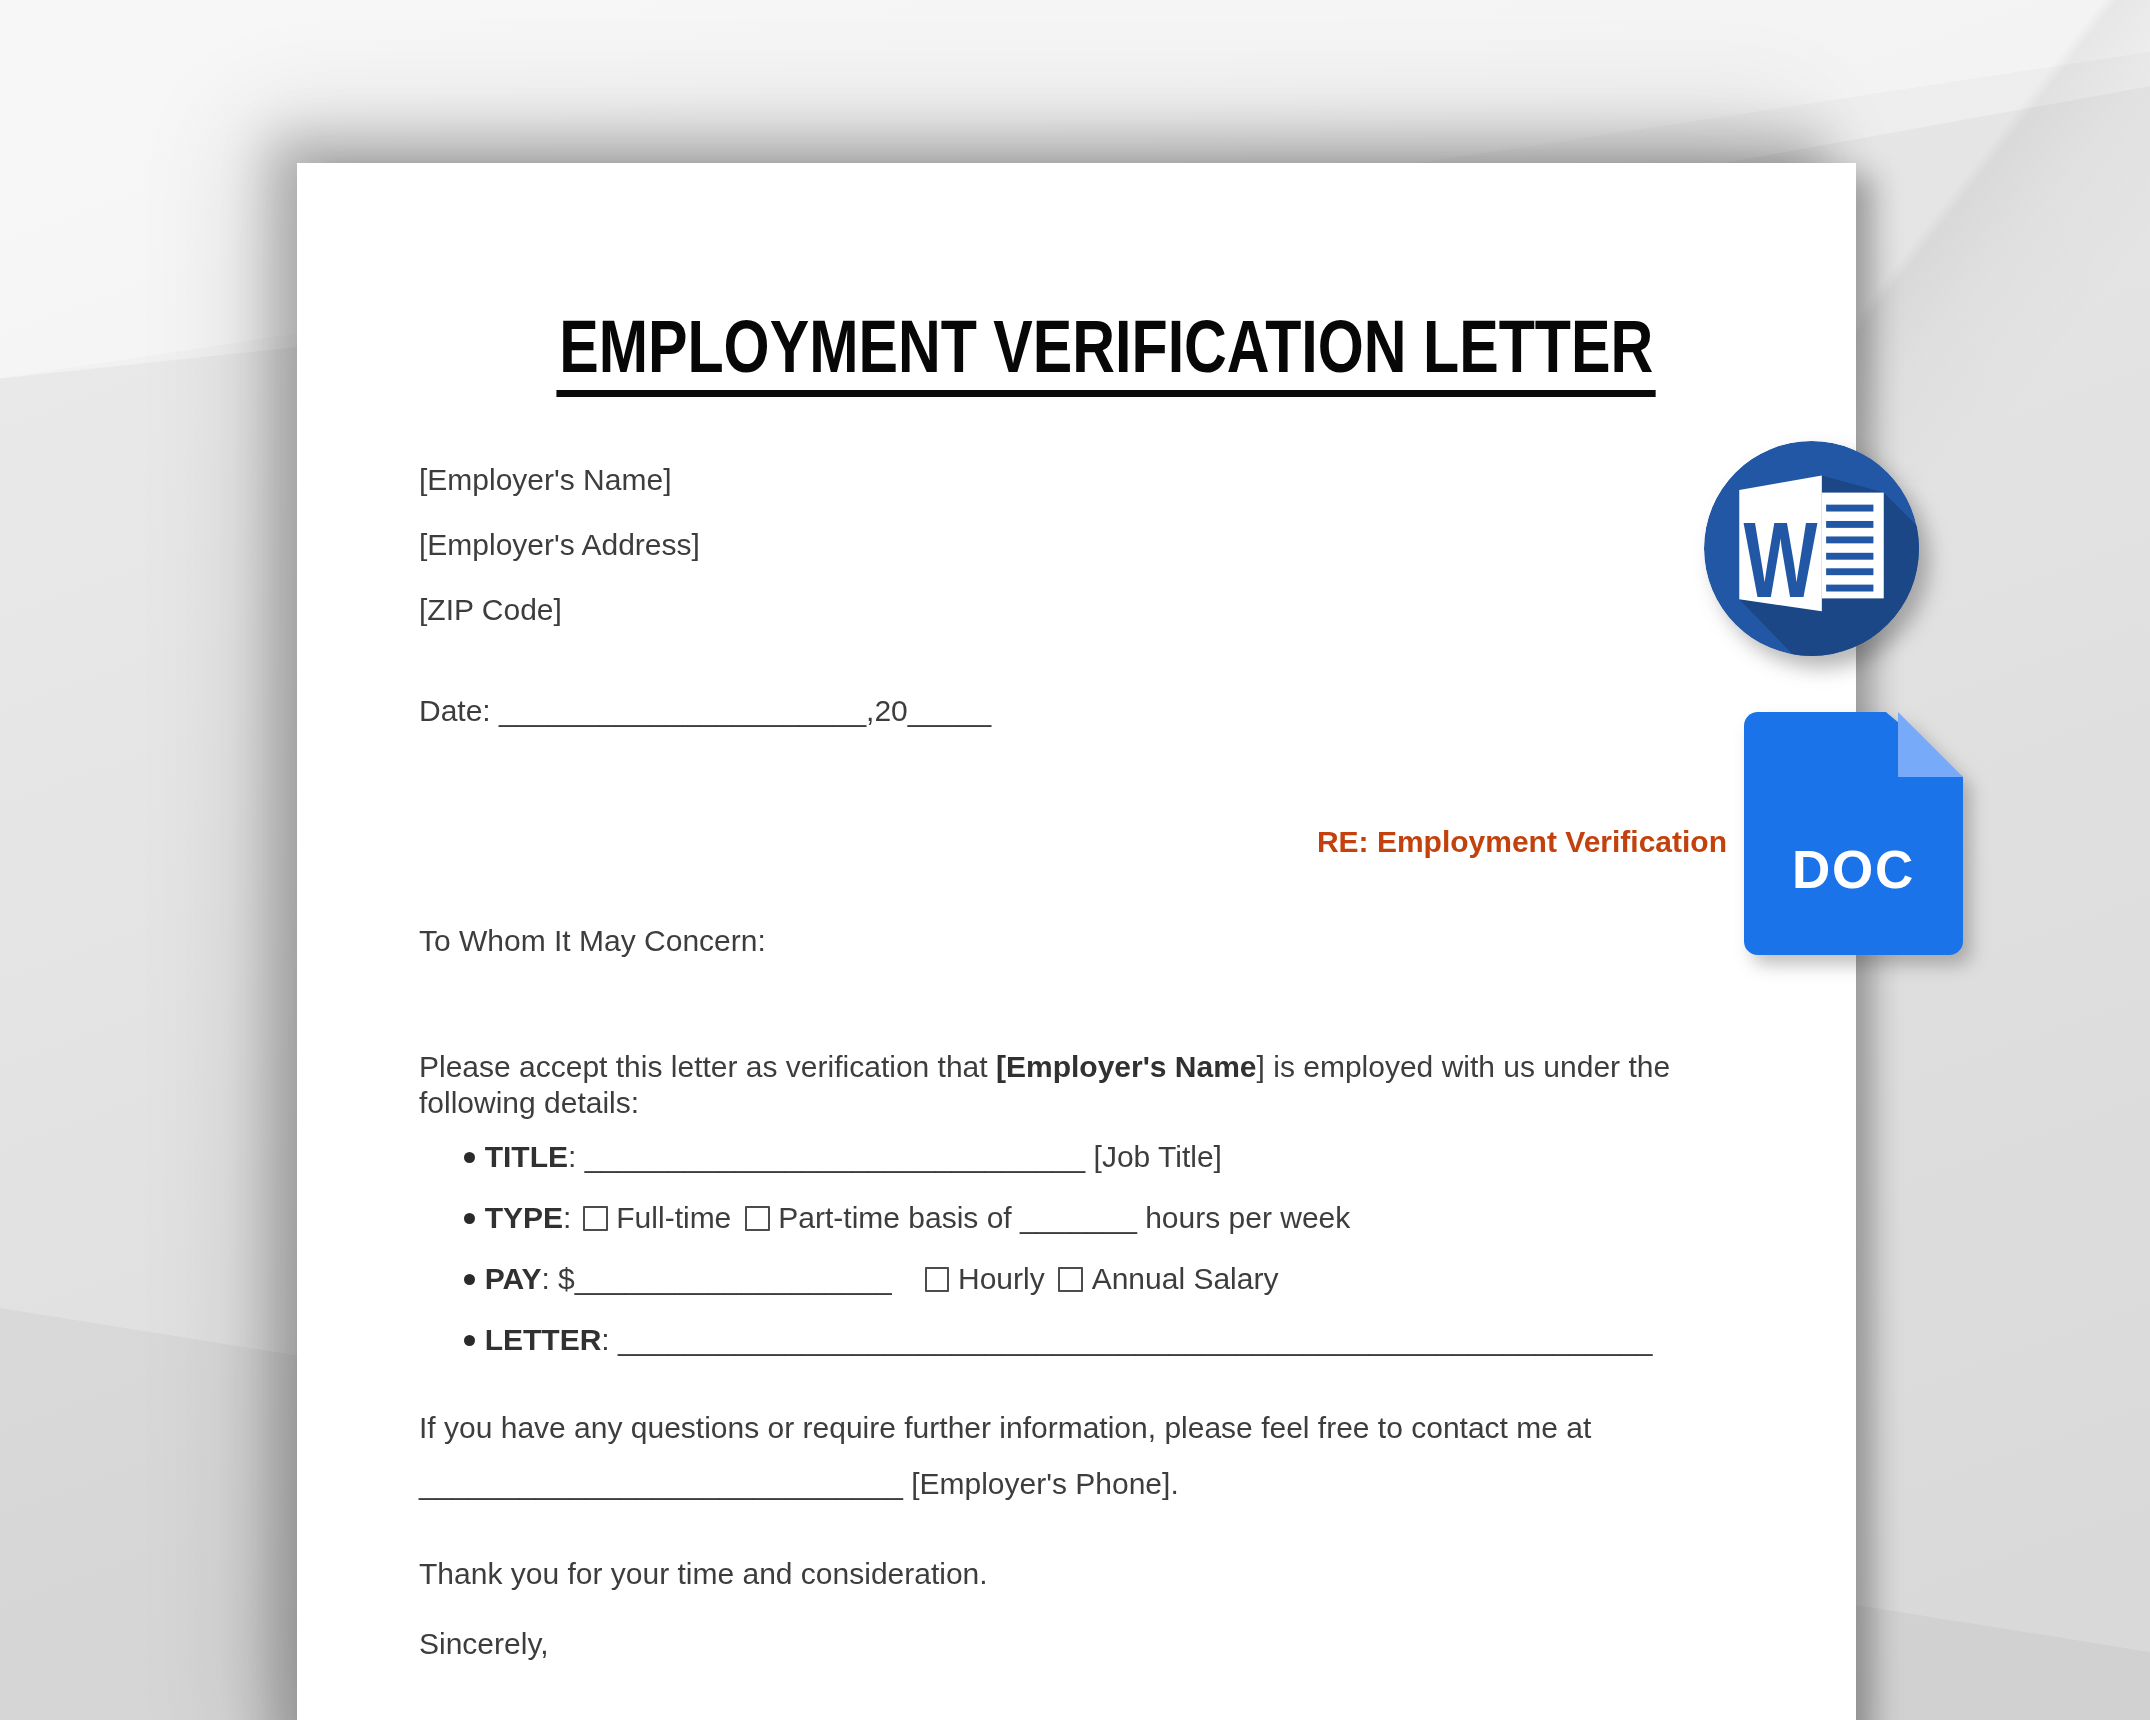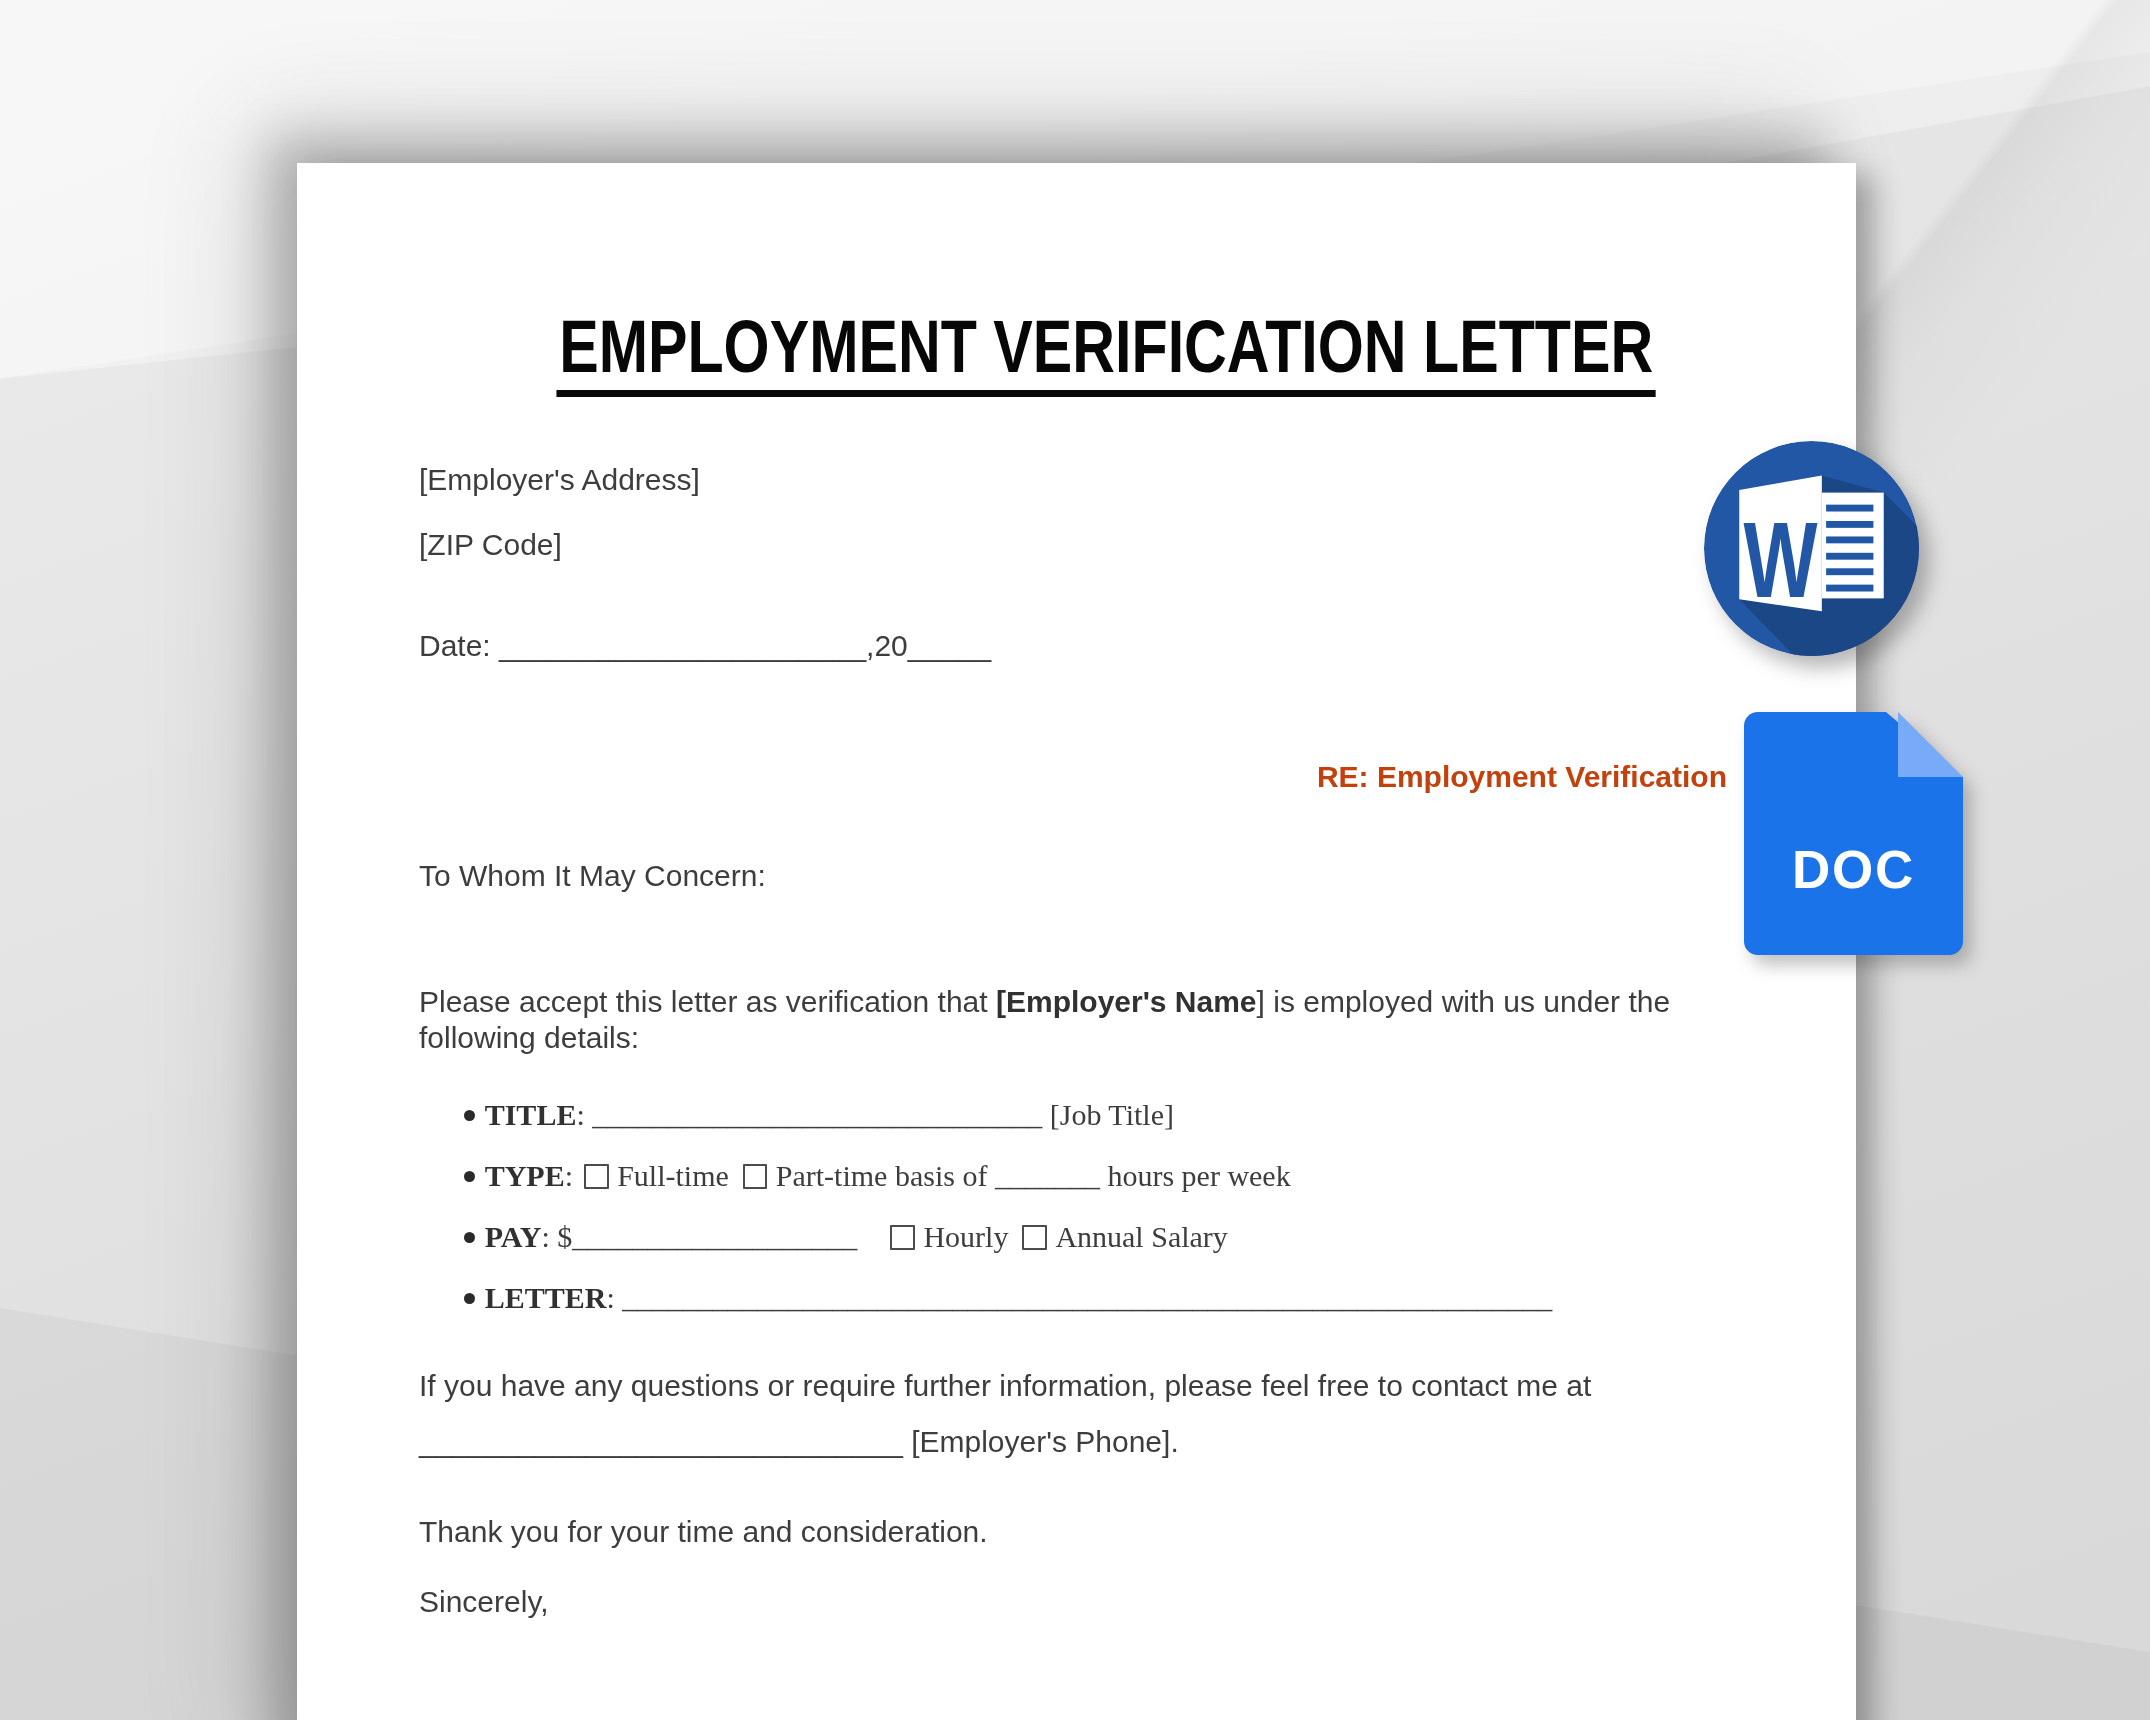--- a/index.html
+++ b/index.html
@@ -24,21 +24,21 @@
     transform:scaleX(.80);transform-origin:50% 50%;padding:0 3.4px 5.2px;border-bottom:7.7px solid #0a0a0a;white-space:nowrap;}
 
   .addr{margin-top:65px;}
   .addr p{margin:0 0 29px;}
   .date-line{margin-top:65px;}
   .re-line{margin-top:95px;font-weight:bold;color:#c2410c;text-align:right;}
   .towhom{margin-top:63px;}
   .intro{margin-top:90px;}
   .b{font-weight:bold;color:#313131;}
 
-  ul.details{margin:41px 0 0;padding:0 0 0 45px;list-style:none;font-family:Liberation Serif, serif;}
+  ul.details{margin:18px 0 0;padding:0 0 0 45px;list-style:none;}
   ul.details li{display:flex;margin-bottom:25px;}
   ul.details li:last-child{margin-bottom:0;}
   .dot{width:11.2px;height:11.2px;border-radius:50%;background:#2a2a2a;margin:13px 9.5px 0 0;flex:none;}
   .li-text{white-space:nowrap;}
 
   .cb{display:inline-block;width:20.6px;height:20.6px;border:2.6px solid #4c4c4c;border-radius:0.9px;
     vertical-align:-2.6px;margin:0 8.6px 0 3.4px;background:#fff;}
   .cb.gap-big{margin-left:33px;}
   .cb.gap-mid{margin-left:13.8px;}
 
@@ -72,20 +72,21 @@
   <div class="bg-crease"></div>
 
   <div class="page">
     <div class="content">
 
       <div class="title-wrap">
         <span class="title">EMPLOYMENT VERIFICATION LETTER</span>
       </div>
 
       <div class="addr">
+        <p>[Employer's Name]</p>
         <p>[Employer's Address]</p>
         <p>[ZIP Code]</p>
       </div>
 
       <div class="date-line">Date: ______________________,20_____</div>
 
       <div class="re-line">RE: Employment Verification</div>
 
       <div class="towhom">To Whom It May Concern:</div>
 

